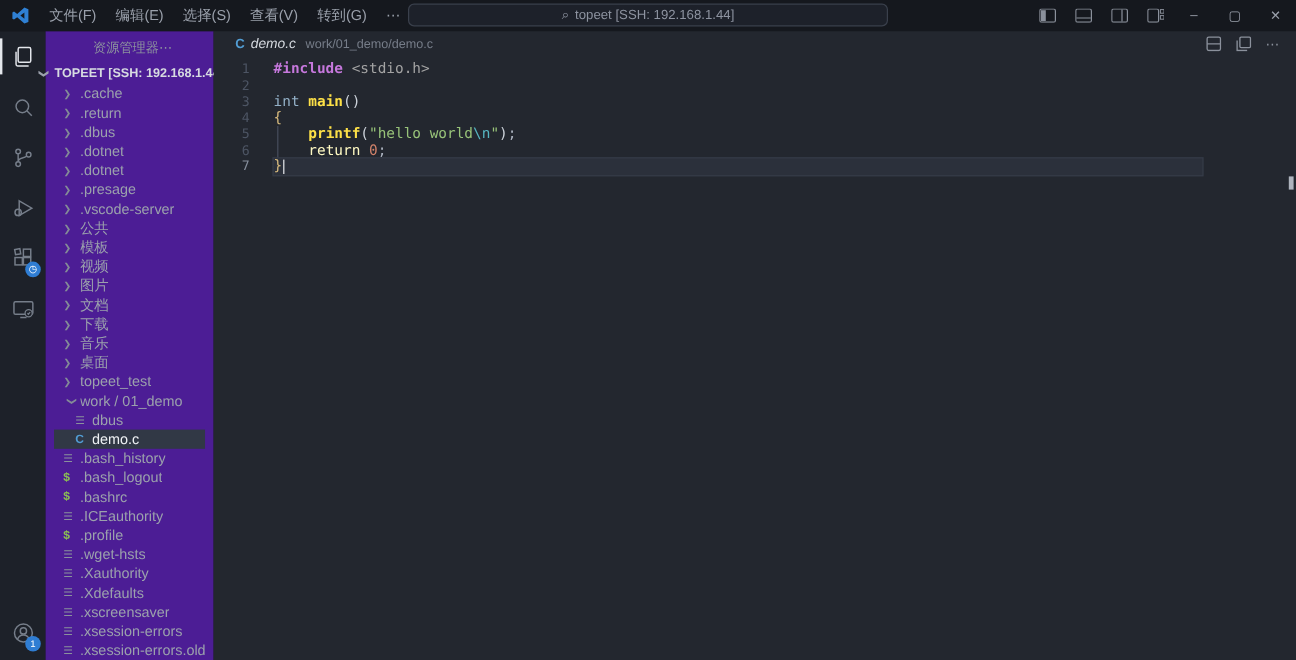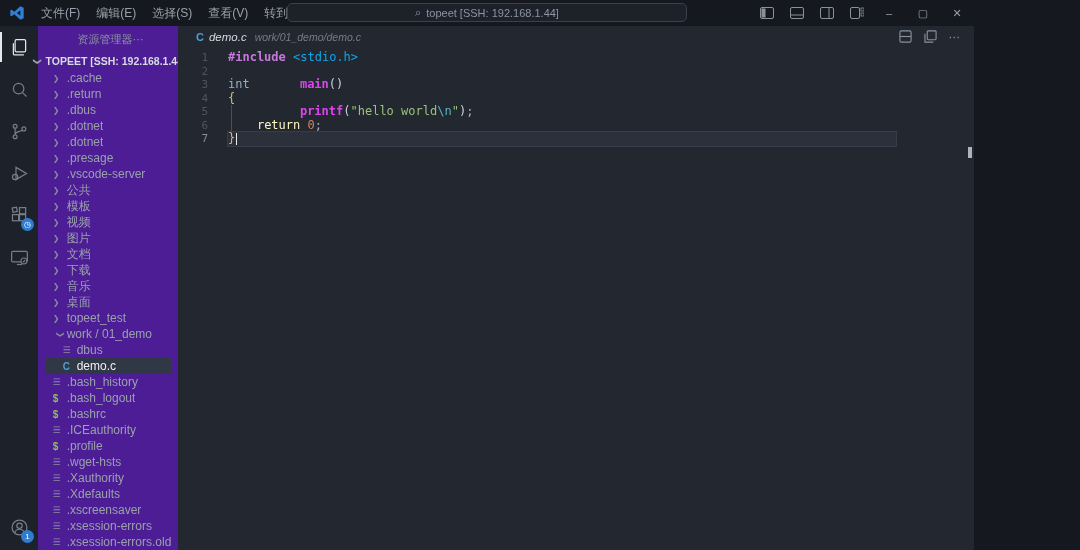--- a/index.html
+++ b/index.html
@@ -1,18 +1,18 @@
 <!DOCTYPE html>
 <html><head>
 <meta charset="utf-8">
 <style>
   * { margin:0; padding:0; box-sizing:border-box; }
   html,body { width:1080px; height:550px; overflow:hidden; background:#15181e;
               font-family:"Liberation Sans", sans-serif; }
-  .app { width:974px; height:550px; display:flex; flex-direction:column; }
+  .app { width:1080px; height:550px; display:flex; flex-direction:column; }
 
   
   .titlebar { height:26px; background:#15181e; display:flex; align-items:center;
               color:#9aa0ab; font-size:12px; flex:0 0 26px; position:relative; }
   .vscode-logo { width:16px; height:16px; margin:0 8px 0 9px; }
   .menu { padding:0 8px; height:22px; line-height:22px; border-radius:4px; cursor:default; white-space:nowrap; }
   .menu-more { padding:0 8px; letter-spacing:1px; }
   .nav-arrows { display:flex; gap:14px; margin-left:52px; font-size:14px; color:#8b919c; }
   .nav-arrows .dim { color:#555b66; }
   .cmd-center { position:absolute; left:50%; top:3px; transform:translateX(-50%);
@@ -54,35 +54,35 @@
   .file-icon { width:14px; font-size:9px; text-align:left; color:#8a919c; }
   .file-icon.icon-shell { color:#8cc152; font-weight:bold; font-size:10px; }
   .file-icon.icon-c { color:#529dd4; font-weight:bold; font-size:10px; }
   .row .label { overflow:hidden; text-overflow:ellipsis; }
 
   
   .editor { flex:1; background:#23272f; display:flex; flex-direction:column; position:relative; min-width:0; }
   .tabrow { height:21px; display:flex; align-items:center; padding-left:18px; font-size:11.5px; color:#c7ccd4; }
   .tab-cicon { color:#529dd4; font-weight:bold; font-size:11px; margin-right:5px; }
   .tab-name { font-style:italic; color:#d5d9df; }
-  .tab-path { font-style:italic; color:#767d89; font-size:10.5px; margin-left:8px; }
+  .tab-path { color:#767d89; font-size:10.5px; margin-left:8px; }
   .editor-actions { margin-left:auto; display:flex; gap:12px; padding-right:14px; color:#8b919c; align-items:center; }
   .editor-actions svg { width:13px; height:13px; stroke:currentColor; fill:none; stroke-width:1.2; }
 
   .code { flex:1; position:relative; font-family:"DejaVu Sans Mono", monospace; font-size:12px; padding-top:4px; }
   .codeline { display:flex; height:13.5px; line-height:13.5px; }
   .gutter { width:30px; text-align:right; color:#4d5564; flex:0 0 30px; font-size:11px; }
   .codeline.current .gutter { color:#858d9b; }
   .content { margin-left:20px; flex:1; color:#abb2bf; white-space:pre; position:relative; }
   .codeline.current .content { background:#2b303b; box-shadow:0 0 0 1px #363c49; margin-right:78px; }
   .tok-pp   { color:#c678dd; font-weight:bold; }
   .tok-kw   { color:#fef9c3; }
-  .tok-fn   { color:#d946ef; font-weight:bold;margin-left:43px; }
+  .tok-fn   { color:#fde047; font-weight:bold; }
   .tok-type { color:#93b0c7;text-align:right; }
-  .tok-str  { color:#0ea5e9; }
+  .tok-str  { color:#a3a3a3; }
   .tok-str2 { color:#98c379; }
   .tok-esc  { color:#56b6c2; }
   .tok-num  { color:#d1826a; }
   .tok-brace{ color:#d7ba7d; }
   .tok-paren{ color:#ccd2da; }
   .cursor { display:inline-block; width:1.5px; height:12px; background:#e8eaee; vertical-align:middle; margin-left:0.5px; }
   .bracket-guide { position:absolute; left:53px; top:58px; width:1px; height:27px; background:#474e5c; }
   .ruler-marker { position:absolute; right:2px; top:100px; width:4px; height:11px; background:#aeb4be; }
 </style>
 </head>

